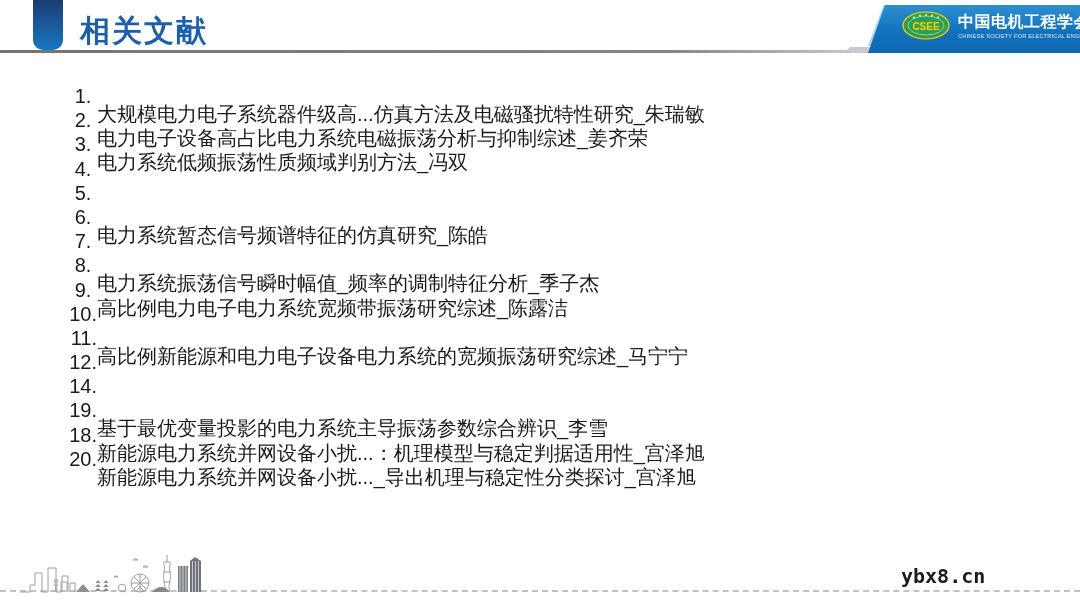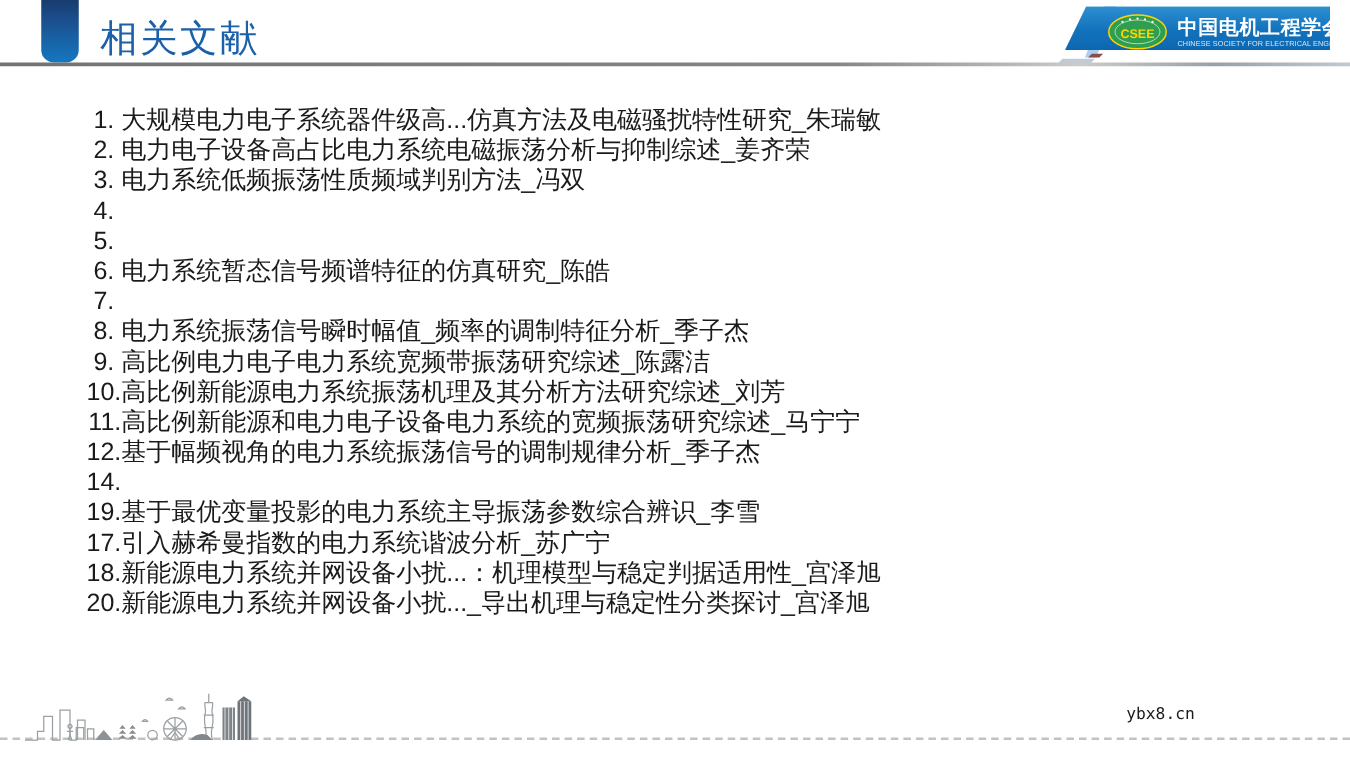--- a/index.html
+++ b/index.html
@@ -16,30 +16,30 @@
     color:var(--text_black);
   }
   
   .title-tab{
     position:absolute;left:33px;top:0;width:30px;height:50px;
     border-radius:0 0 10px 10px;
     background:linear-gradient(180deg,var(--tab_blue_top) 0%,#1b4f8e 32%,var(--tab_blue_bottom) 100%);
   }
   .page-title{
     position:absolute;left:80px;top:11px;
-    font-size:30px;font-weight:normal;color:var(--title_blue);
+    font-size:30px;font-weight:bold;color:var(--title_blue);
     letter-spacing:2px;
   }
   .header-divider{
     position:absolute;left:0;top:50px;width:1080px;height:2.5px;
     background:linear-gradient(90deg,#737373 0%,#868686 62%,#c9ccce 80%,#9aa1a6 90%,#c2cad0 100%);
   }
   
   .org-banner{
-    position:absolute;right:16px;top:5px;width:212px;height:35px;
+    position:absolute;right:0;top:5px;width:212px;height:48px;
     background:linear-gradient(180deg,var(--banner_blue_top) 0%,#1272bc 55%,var(--banner_blue_bottom) 100%);
     clip-path:polygon(17px 0,100% 0,100% 100%,0 100%);
   }
   .banner-stripe{
     position:absolute;right:203px;top:5px;width:9px;height:41px;
     background:#a9cfeb;transform:skewX(-21deg);transform-origin:bottom left;
   }
   .banner-sliver-gray{
     position:absolute;right:206px;top:47px;width:26px;height:4px;
     background:#c3cad1;transform:skewX(-45deg);
@@ -62,31 +62,31 @@
   .reference-list{
     position:absolute;left:50px;top:84px;width:1000px;
   }
   .ref-row{
     display:flex;height:24.2px;line-height:24.2px;
     font-size:20px;color:var(--text_black);
   }
   .ref-num{
     width:47px;flex:0 0 47px;text-align:right;white-space:pre;
   }
-  .ref-title{white-space:nowrap;}
+  .ref-title{white-space:nowrap;margin-top:18px;}
   
   .footer-dashed-line{
     position:absolute;left:0;top:590px;width:1080px;height:0;
     border-top:2px dashed #bfc3c5;
   }
   .city-skyline{position:absolute;left:18px;top:550px;width:200px;height:50px;}
   .watermark{
     position:absolute;left:901px;top:564px;
     font-family:"DejaVu Sans Mono","Liberation Mono",monospace;
-    font-weight:normal;font-size:13px;color:var(--watermark_color);
+    font-weight:bold;font-size:20px;color:var(--watermark_color);
   }
 </style>
 </head>
 <body>
 
 <div class="title-tab"></div>
 <h1 class="page-title">相关文献</h1>
 <div class="header-divider"></div>
 
 <div class="banner-stripe"></div>
@@ -146,48 +146,42 @@
       <span class="ref-title">电力系统振荡信号瞬时幅值_频率的调制特征分析_季子杰</span>
     </div>
 
     <div class="ref-row">
       <span class="ref-num">9. </span>
       <span class="ref-title">高比例电力电子电力系统宽频带振荡研究综述_陈露洁</span>
     </div>
 
     <div class="ref-row">
       <span class="ref-num">10.</span>
-      <span class="ref-title">高比例新能源电力系统振荡机理及其分析方法研究综述_刘芳</span>
     </div>
 
     <div class="ref-row">
       <span class="ref-num">11.</span>
       <span class="ref-title">高比例新能源和电力电子设备电力系统的宽频振荡研究综述_马宁宁</span>
     </div>
 
     <div class="ref-row">
       <span class="ref-num">12.</span>
-      <span class="ref-title">基于幅频视角的电力系统振荡信号的调制规律分析_季子杰</span>
     </div>
 
 
     <div class="ref-row">
       <span class="ref-num">14.</span>
     </div>
 
     <div class="ref-row">
       <span class="ref-num">19.</span>
       <span class="ref-title">基于最优变量投影的电力系统主导振荡参数综合辨识_李雪</span>
     </div>
 
 
-    <div class="ref-row">
-      <span class="ref-num">17.</span>
-      <span class="ref-title">引入赫希曼指数的电力系统谐波分析_苏广宁</span>
-    </div>
 
     <div class="ref-row">
       <span class="ref-num">18.</span>
       <span class="ref-title">新能源电力系统并网设备小扰...：机理模型与稳定判据适用性_宫泽旭</span>
     </div>
 
     <div class="ref-row">
       <span class="ref-num">20.</span>
       <span class="ref-title">新能源电力系统并网设备小扰..._导出机理与稳定性分类探讨_宫泽旭</span>
     </div>

